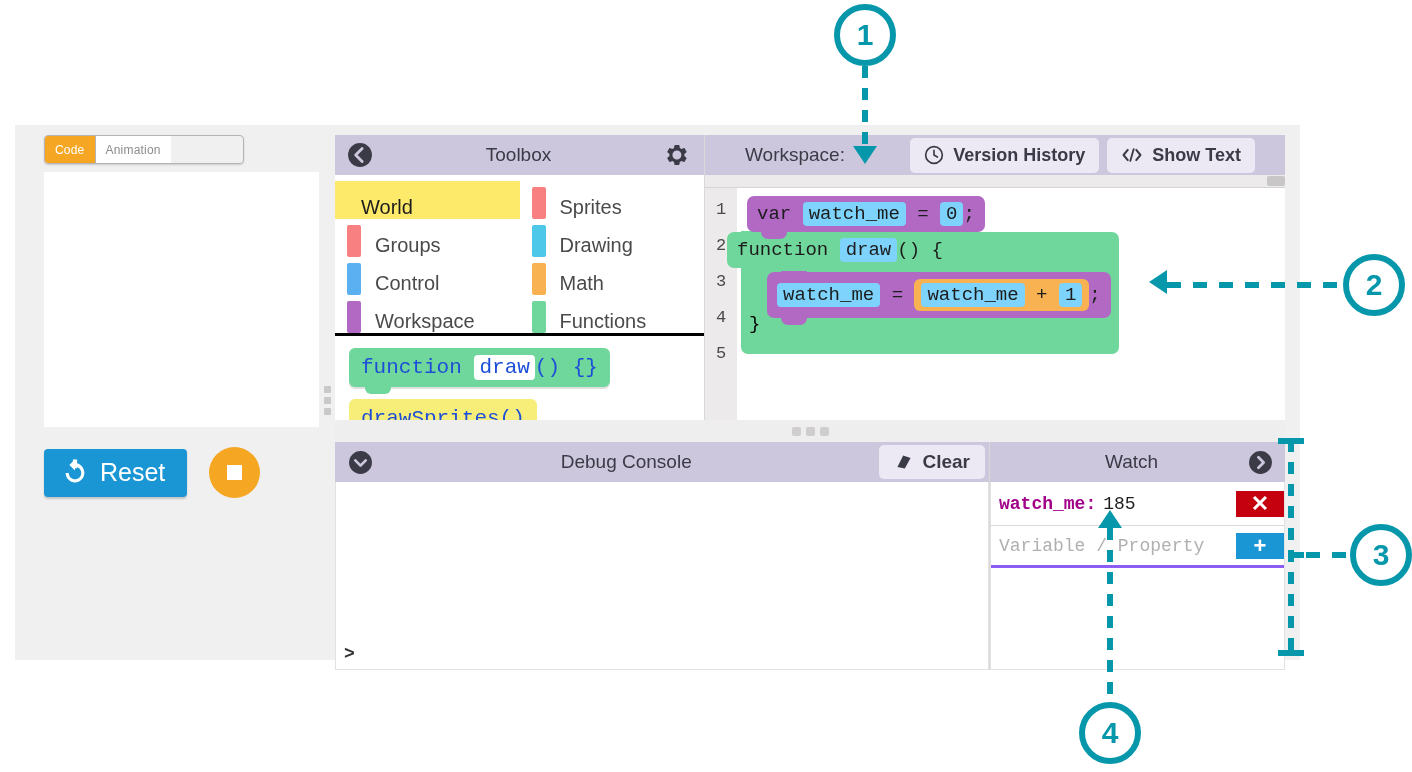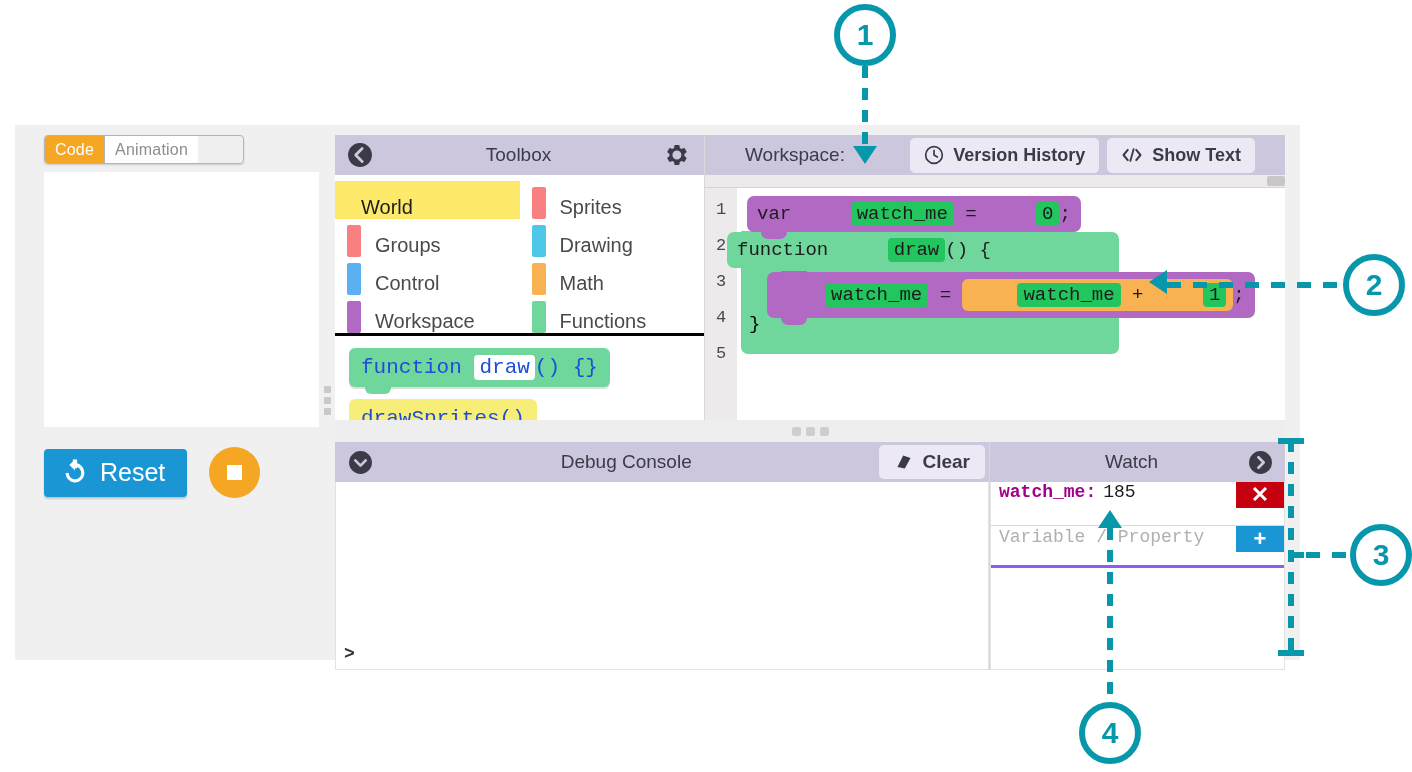--- a/index.html
+++ b/index.html
@@ -19,21 +19,21 @@
     background:#f0f0f0;
   }
 
   
   #left-col{ position:absolute; left:29px; top:10px; width:275px; height:515px; }
 
   #tabs{ display:flex; height:29px; width:200px;
          border:1px solid #b4b4b4; border-radius:4px; overflow:hidden;
          box-shadow:0 1px 2px rgba(0,0,0,.15); }
   .tab{ display:flex; align-items:center; justify-content:center;
-        font-size:16px; letter-spacing:.2px; }
+        font-size:12px; letter-spacing:.2px; }
   #tab-code{ background:#f5a623; color:#fff; padding:0 10px; border-right:1px solid #b4b4b4;}
   #tab-animation{ background:#fff; color:#8d8d8d; padding:0 10px; }
 
   #stage{ position:absolute; left:0; top:37px; width:275px; height:255px; background:#fff; }
 
   #controls{ position:absolute; left:0; top:312px; display:flex; align-items:center; gap:22px;}
   #reset-button{
     display:flex; align-items:center; gap:10px;
     background:#1a96d4; color:#fff; border:none; border-radius:4px;
     padding:9px 22px 9px 16px; font-size:25px; font-family:"Liberation Sans",sans-serif;
@@ -102,21 +102,21 @@
   }
   #ws-hscroll{ height:13px; background:#eceaea; border-bottom:1px solid #d6d4d4; position:relative;}
   #ws-hscroll .thumb{ position:absolute; right:0; top:1px; height:10px; width:18px; background:#c8c6c6; border-radius:2px;}
   #ws-canvas{ position:relative; height:232px; background:#fff; }
   #gutter{ position:absolute; left:0; top:0; width:32px; height:100%; background:#eceaea;}
   .lineno{ position:absolute; left:0; width:32px; text-align:center;
            font-family:"Liberation Mono", monospace; font-size:17px; color:#4a4a4a;}
 
   .blk{ position:absolute; border-radius:7px; font-family:"Liberation Mono", monospace;
         font-size:19px; color:#1c1c1c; white-space:nowrap; }
-  .blk .fld{ background:#22c55e; border-radius:4px; padding:1px 6px; display:inline-block;margin-left:48px; }
+  .blk .fld{ background:#7dd3fc; border-radius:4px; padding:1px 6px; display:inline-block; }
   .nub-t{ position:absolute; top:-1px; left:14px; width:26px; height:7px; border-radius:0 0 7px 7px;}
   .nub-b{ position:absolute; bottom:-7px; left:14px; width:26px; height:8px; border-radius:0 0 7px 7px;}
 
   #blk-var{ left:42px; top:8px; background:#b169c4; padding:6px 10px; z-index:4;}
   #blk-func{ left:22px; top:44px; background:#6fd79b; padding:6px 10px; width:222px; z-index:2;}
   #blk-func-body{ position:absolute; left:36px; top:44px; width:378px; height:122px; background:#6fd79b; border-radius:7px; z-index:1;}
   #blk-func-close{ position:absolute; left:44px; top:125px; font-family:"Liberation Mono",monospace; font-size:19px; z-index:3;}
   #blk-assign{ left:62px; top:84px; background:#b169c4; padding:7px 10px; z-index:5;}
   #blk-assign .orange{ background:#f8b252; border-radius:6px; padding:4px 7px; display:inline-block;}
 
@@ -133,21 +133,21 @@
     padding:6px 15px; margin-right:4px; font-size:19px; font-weight:bold; color:#3b3b47; cursor:pointer;
     font-family:"Liberation Sans",sans-serif;
   }
   #console-body{ height:188px; background:#fff; position:relative; border:1px solid #e2e2e2; border-top:none;}
   #console-prompt{ position:absolute; left:8px; bottom:5px; font-family:"Liberation Mono",monospace;
                    font-size:18px; font-weight:bold; color:#333;}
 
   #watch-col{ flex:1; position:relative; }
   #watch-expand{ margin-right:12px; }
   #watch-body{ height:188px; background:#fff; position:relative; border:1px solid #e2e2e2; border-top:none;}
-  .watch-row{ display:flex; height:43px; align-items:flex-start; }
+  .watch-row{ display:flex; height:43px; align-items:center; }
   .watch-cell{ flex:1; display:flex; align-items:center; padding-left:8px;
                font-family:"Liberation Mono", monospace; font-size:18px; }
   .wname{ color:#a3008a; font-weight:bold; }
   .wval{ color:#1c1c1c; margin-left:7px; }
   .watch-act{ width:48px; display:flex; align-items:center; justify-content:center;
               color:#fff; font-size:22px; font-weight:bold; cursor:pointer;}
   #watch-remove{ background:#c5000f; }
   #watch-add{ background:#1a96d4; }
   #watch-input-row{ border-top:1px solid #dadada; border-bottom:3px solid #8b5cf6;}
   #watch-input{ border:none; outline:none; flex:1; padding-left:8px;

